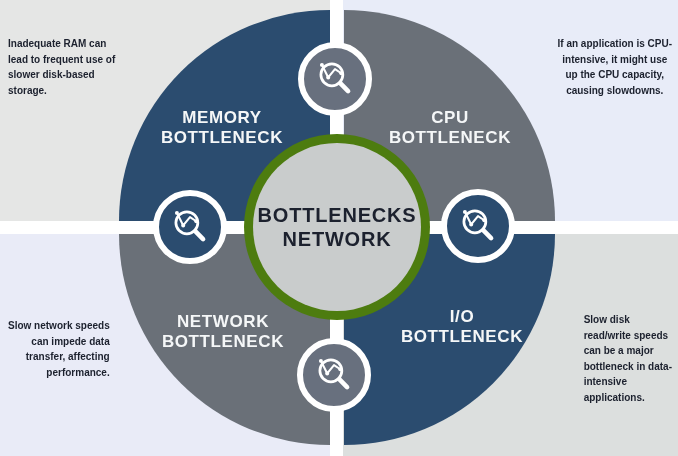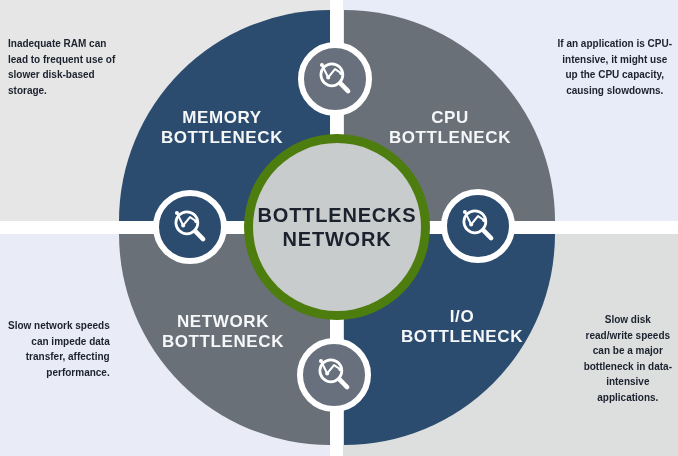--- a/index.html
+++ b/index.html
@@ -57,21 +57,21 @@
   .b-bottom { left:297px; top:338px; }
   .b-left   { left:153px; top:190px; }
   .badge svg { width:46px; height:46px; display:block; }
 
   .note {
     position:absolute; font-size:10px; line-height:15.5px; color:#1c212e;
   }
   .n-tl { left:8px;  top:36px;  text-align:left; }
   .n-tr { right:6px; top:36px;  text-align:center; }
   .n-bl { left:8px;  top:318px; text-align:right; }
-  .n-br { right:6px; top:312px; text-align:center; }
+  .n-br { right:6px; top:312px; text-align:left; }
 </style>
 </head>
 <body>
 
 <div class="stage">
 
   <div class="bg tl" style="background: rgb(229, 230, 229);"></div>
   <div class="bg tr" style="background: rgb(232, 236, 248);"></div>
   <div class="bg bl" style="background: rgb(233, 235, 247);"></div>
   <div class="bg br" style="background: rgb(220, 223, 222);"></div>

